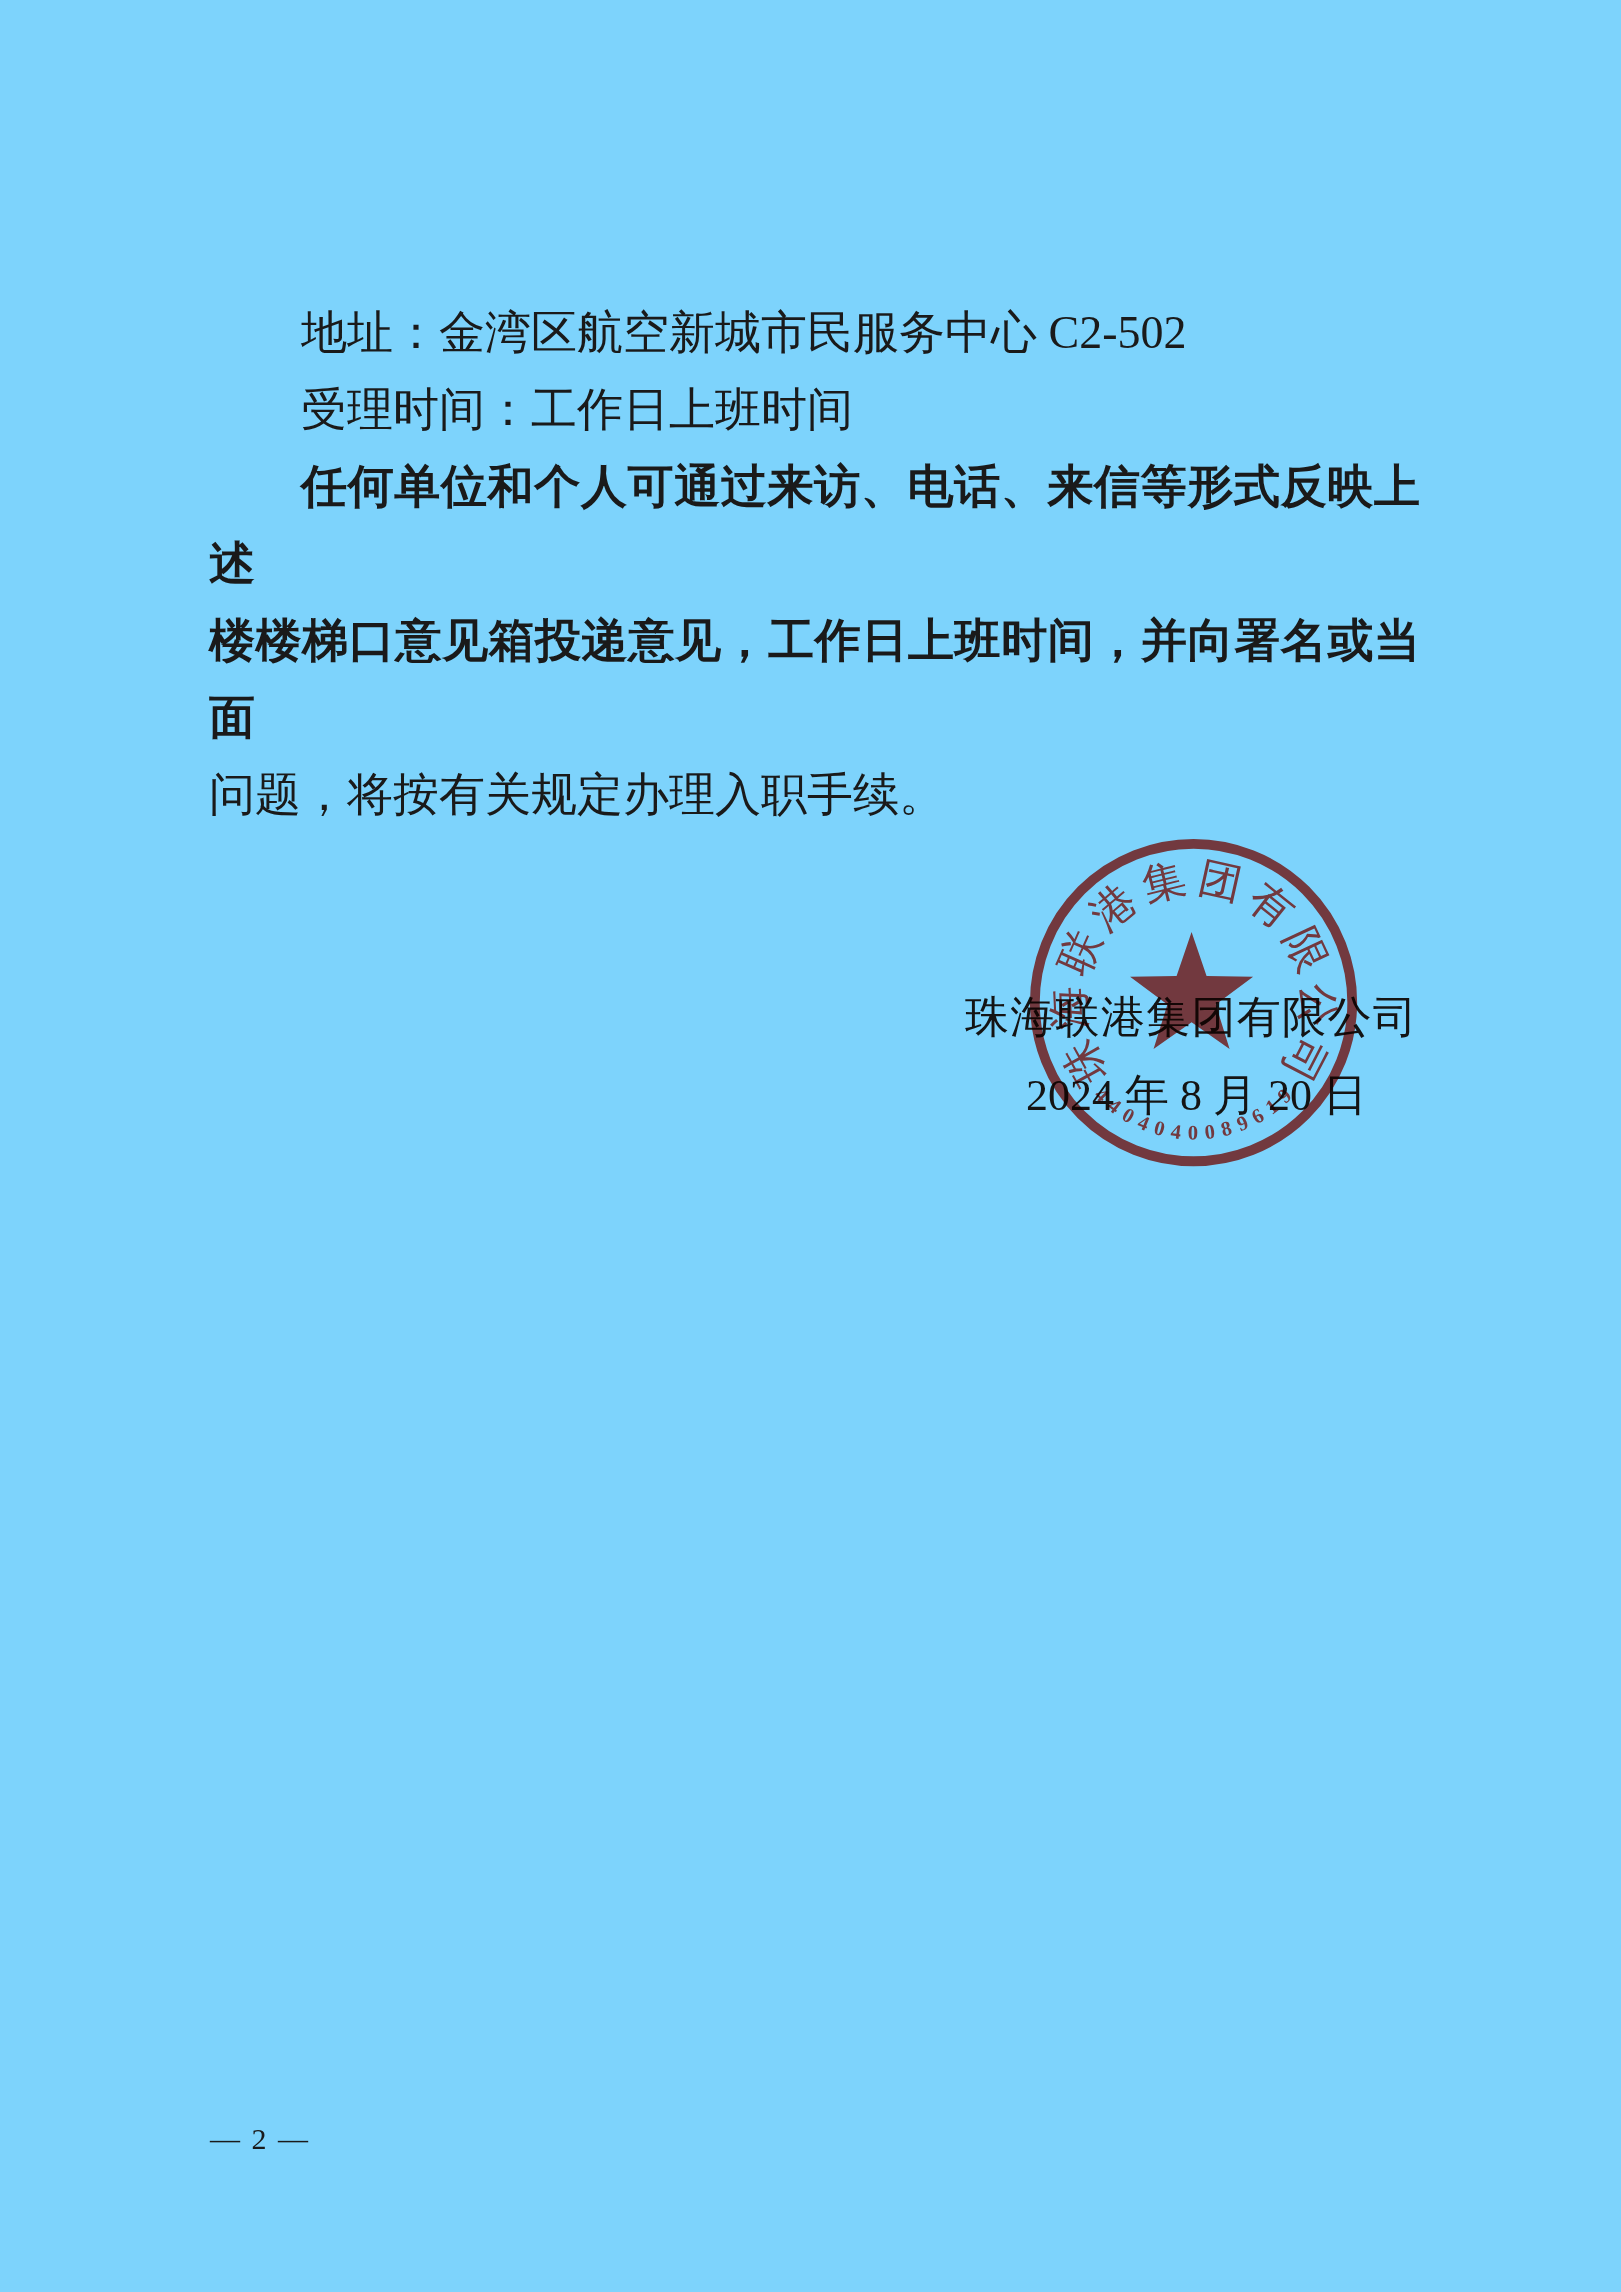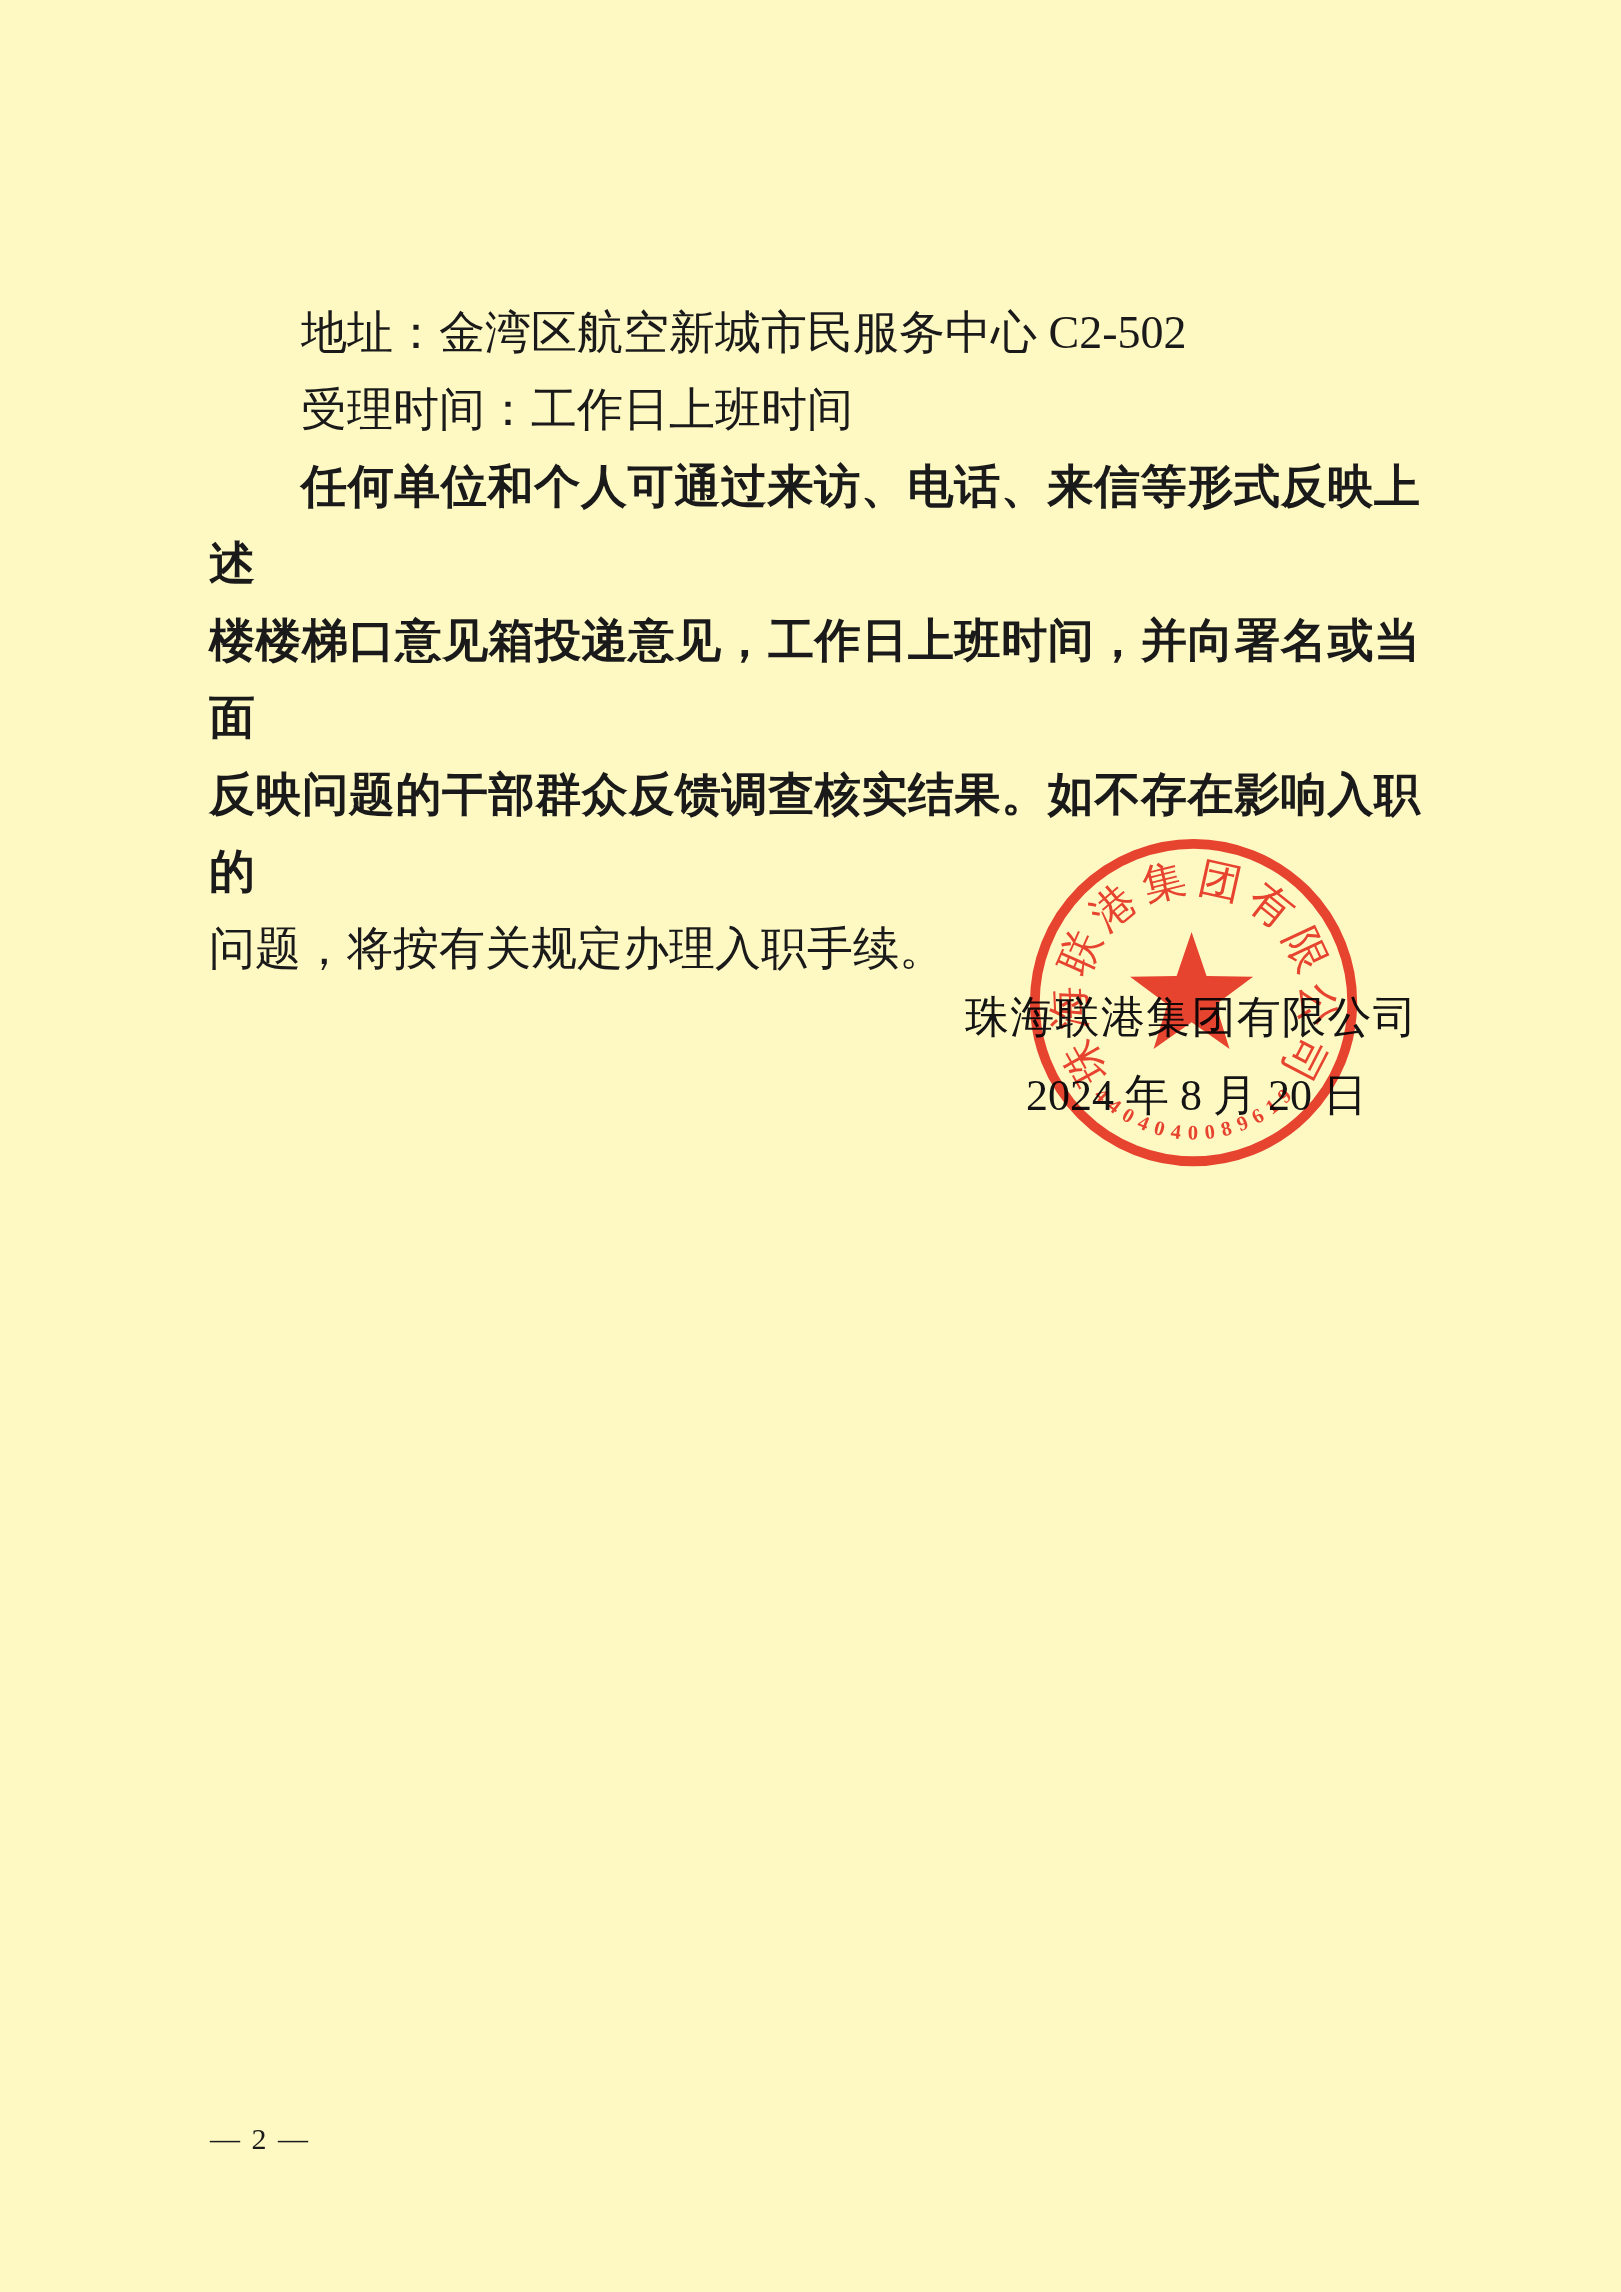--- a/index.html
+++ b/index.html
@@ -1,20 +1,20 @@
 <!DOCTYPE html>
 <html><head>
 <meta charset="utf-8">
 <style>
   html, body { margin: 0; padding: 0; background: #888; }
   .page {
     position: relative;
     width: 1621px;
     height: 2293px;
-    background: #fef9c3;
+    background: #7dd3fc;
     font-family: "Liberation Serif", "DejaVu Serif", serif;
     color: #1a1a1a;
     overflow: hidden;
   }
   .body-text {
     position: absolute;
     left: 209px;
     top: 294px;
     width: 1211px;
     font-size: 46px;
@@ -70,21 +70,20 @@
 </head>
 <body>
 
 <div class="page">
 
   <div class="body-text">
     <div class="line indent">地址：金湾区航空新城市民服务中心 C2-502</div>
     <div class="line indent">受理时间：工作日上班时间</div>
     <div class="line indent justify">任何单位和个人可通过来访、电话、来信等形式反映上述</div>
     <div class="line justify">楼楼梯口意见箱投递意见，工作日上班时间，并向署名或当面</div>
-    <div class="line justify">反映问题的干部群众反馈调查核实结果。如不存在影响入职的</div>
     <div class="line">问题，将按有关规定办理入职手续。</div>
   </div>
 
   <div class="sig-company">珠海联港集团有限公司</div>
 
   <div class="sig-date">2024 年 8 月 20 日</div>
 
   <svg class="seal" width="337" height="337" viewBox="0 0 344 344">
     <defs>
       <path id="sealTopArc" d="M 84.2 242.0 A 112 112 0 1 1 255.8 242.0" fill="none"></path>

